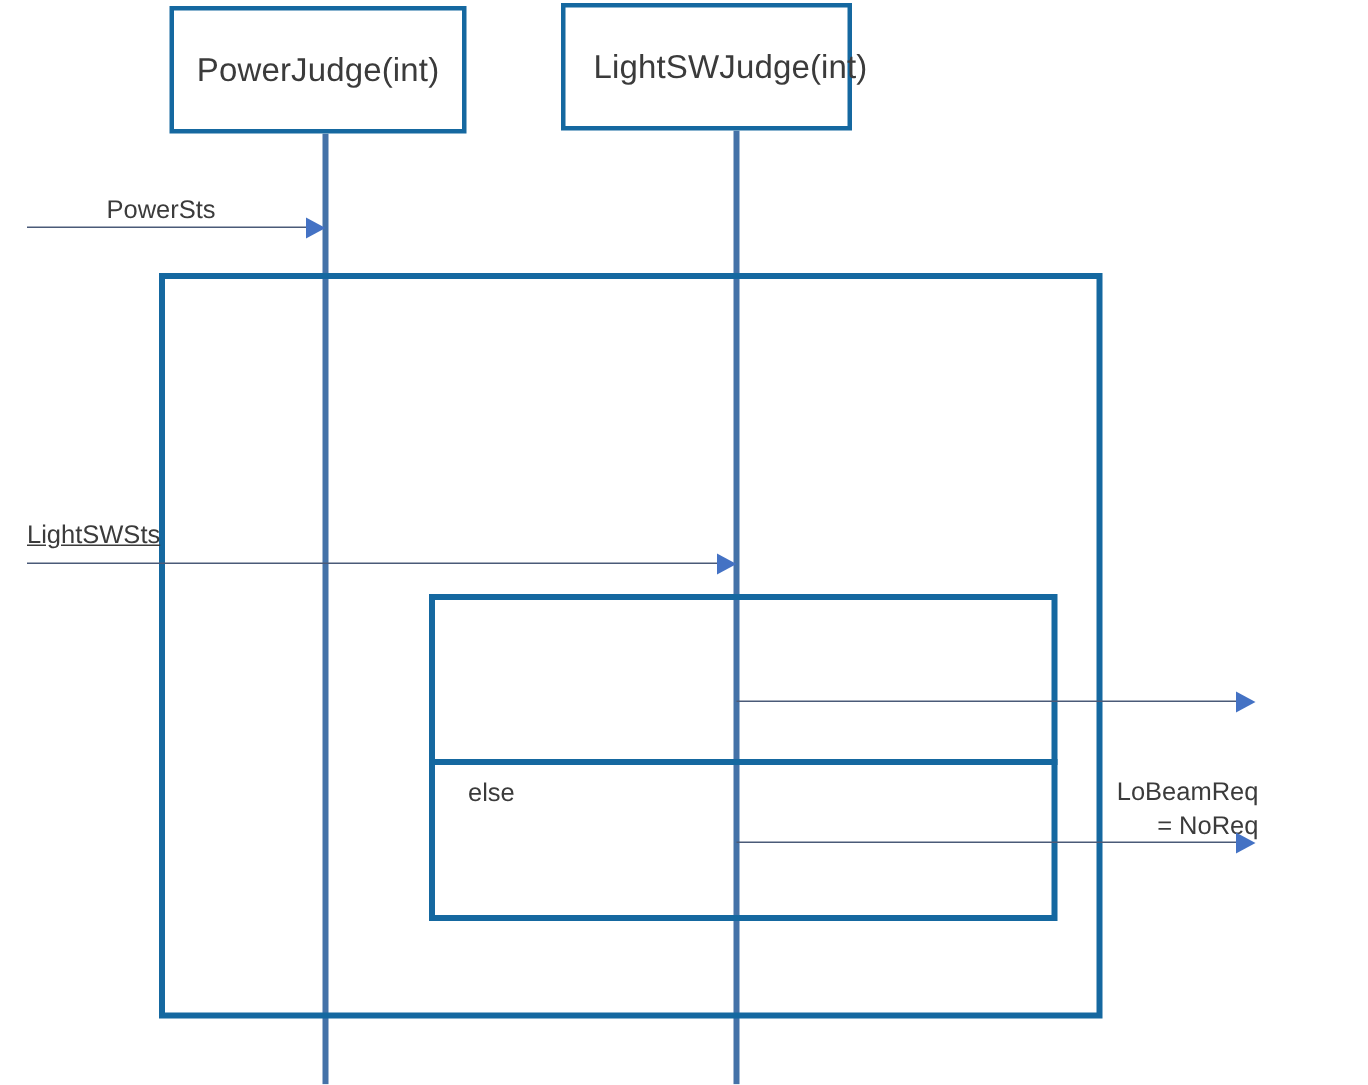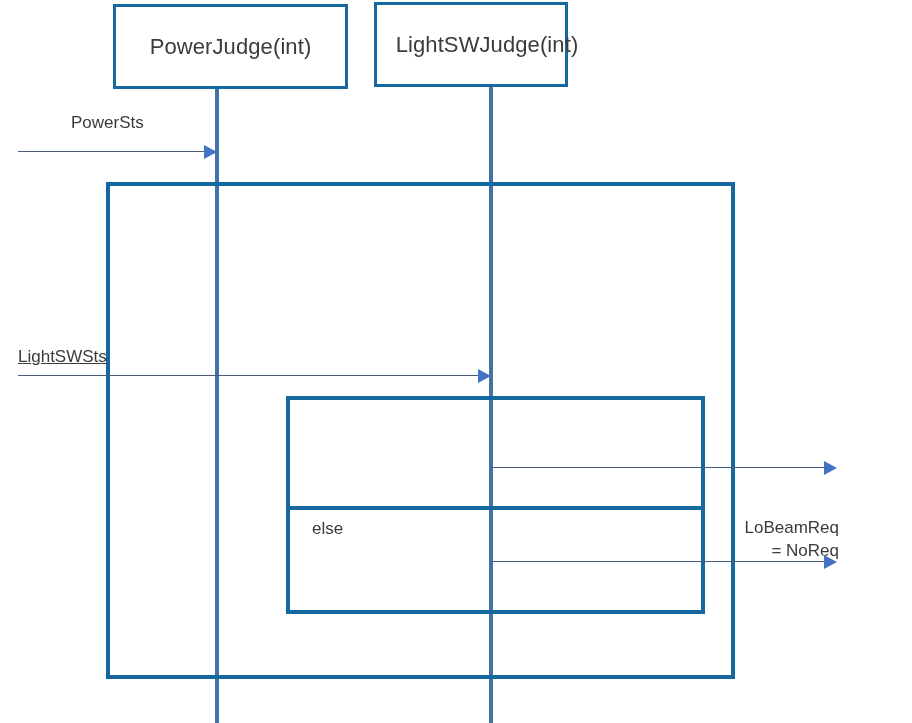--- a/index.html
+++ b/index.html
@@ -88,35 +88,35 @@
 </style>
 </head>
 <body>
 
 <div id="canvas">
 
   <div class="lifeline" style="left:215px; top:89px; height:634px;"></div>
 
   <div class="lifeline" style="left:489px; top:87px; height:636px;"></div>
 
-  <div class="participant-box" style="left:113px; top:4px; width:235px; height:85px;">
+  <div class="participant-box" style="left:113px; top:4px; width:198px; height:85px;">
     <span>PowerJudge(int)</span>
   </div>
 
   <div class="participant-box" style="left:374px; top:2px; width:194px; height:85px;padding-left:32px;">
     <span>LightSWJudge(int)</span>
   </div>
 
   <div class="frame" style="left:106px; top:182px; width:629px; height:497px;"></div>
 
   <div class="frame" style="left:286px; top:396px; width:419px; height:218px;"></div>
   <div class="frame-divider" style="left:286px; top:506px; width:419px;"></div>
   <div class="frame-label" style="left:312px; top:519px;">else</div>
 
-  <div class="msg-label nowrap" style="left:71px; top:112px;">PowerSts</div>
+  <div class="msg-label nowrap" style="left:71px; top:129px;">PowerSts</div>
   <div class="msg-line" style="left:18px; top:151px; width:192px;"></div>
   <div class="msg-head" style="left:204px; top:145px;"></div>
 
   <div class="msg-label nowrap" style="left:18px; top:346px;text-decoration:underline;">LightSWSts</div>
   <div class="msg-line" style="left:18px; top:375px; width:466px;"></div>
   <div class="msg-head" style="left:478px; top:369px;"></div>
 
   <div class="msg-line" style="left:491px; top:467px; width:336px;"></div>
   <div class="msg-head" style="left:824px; top:461px;"></div>
 

